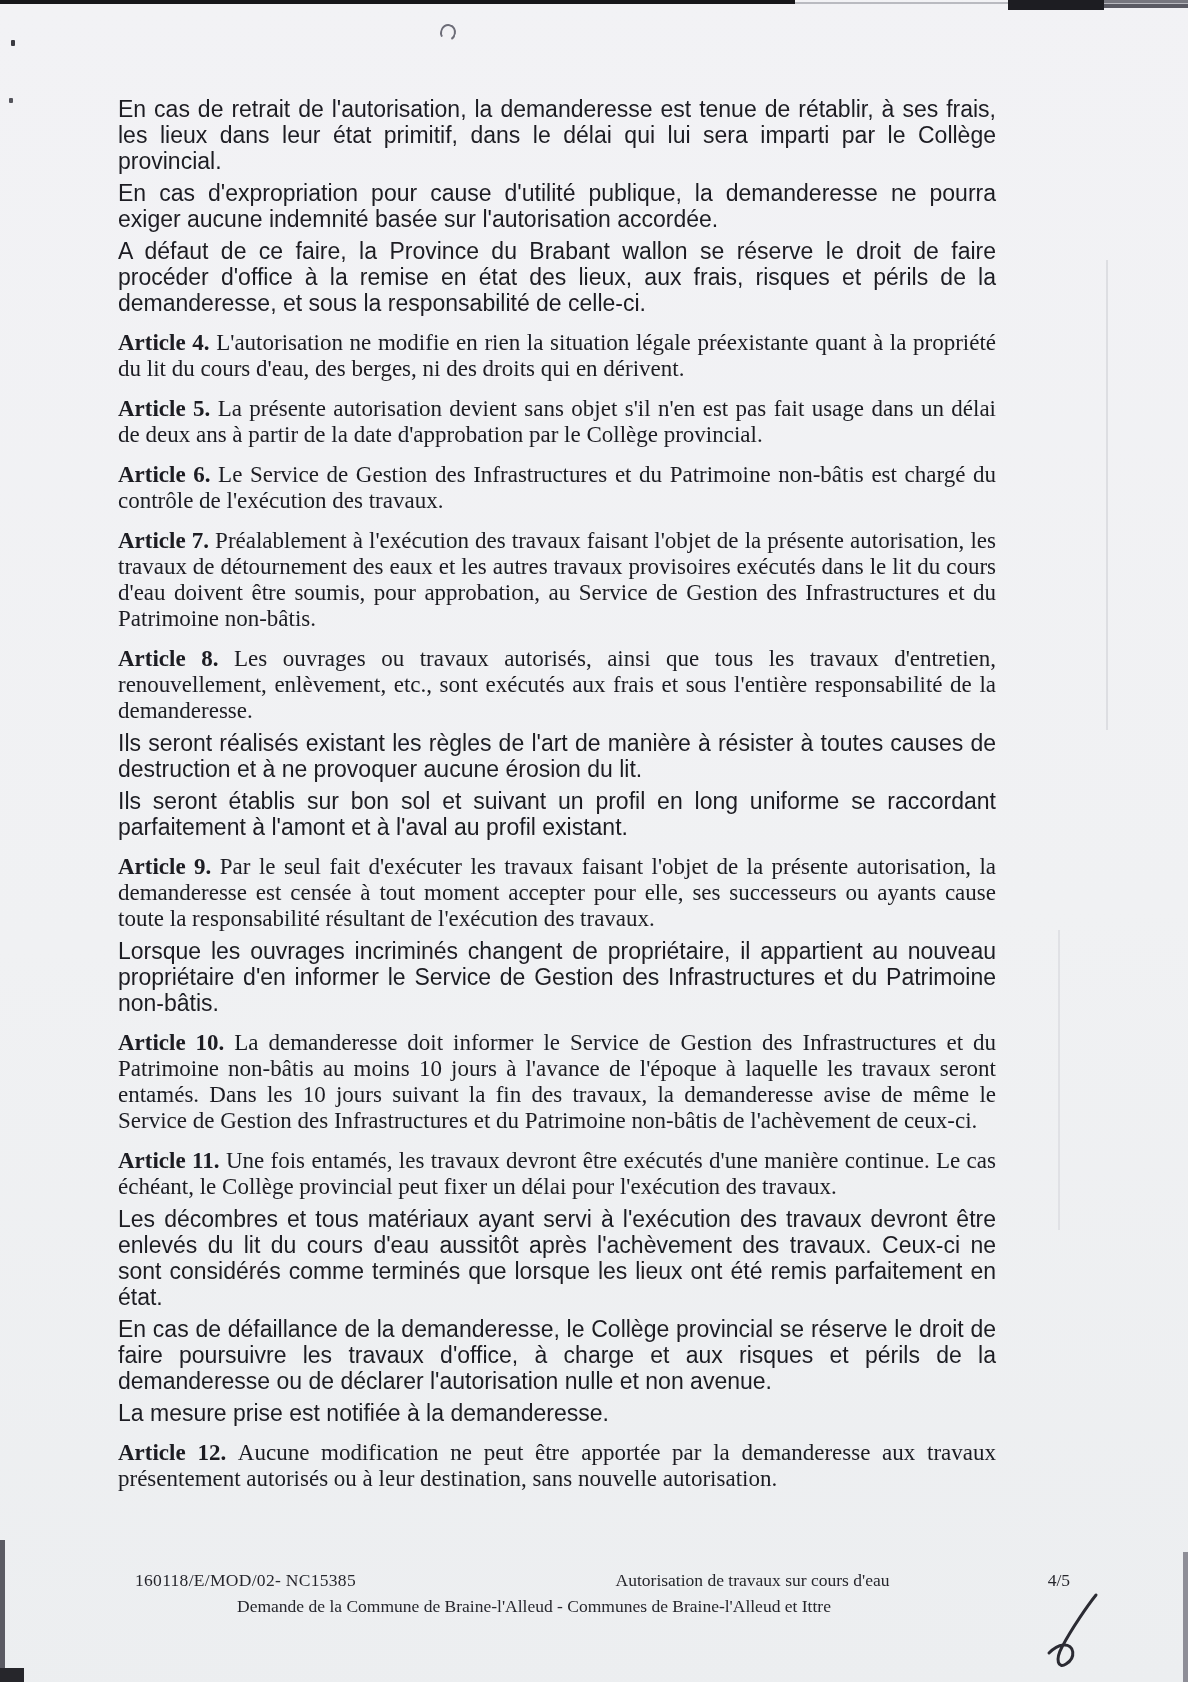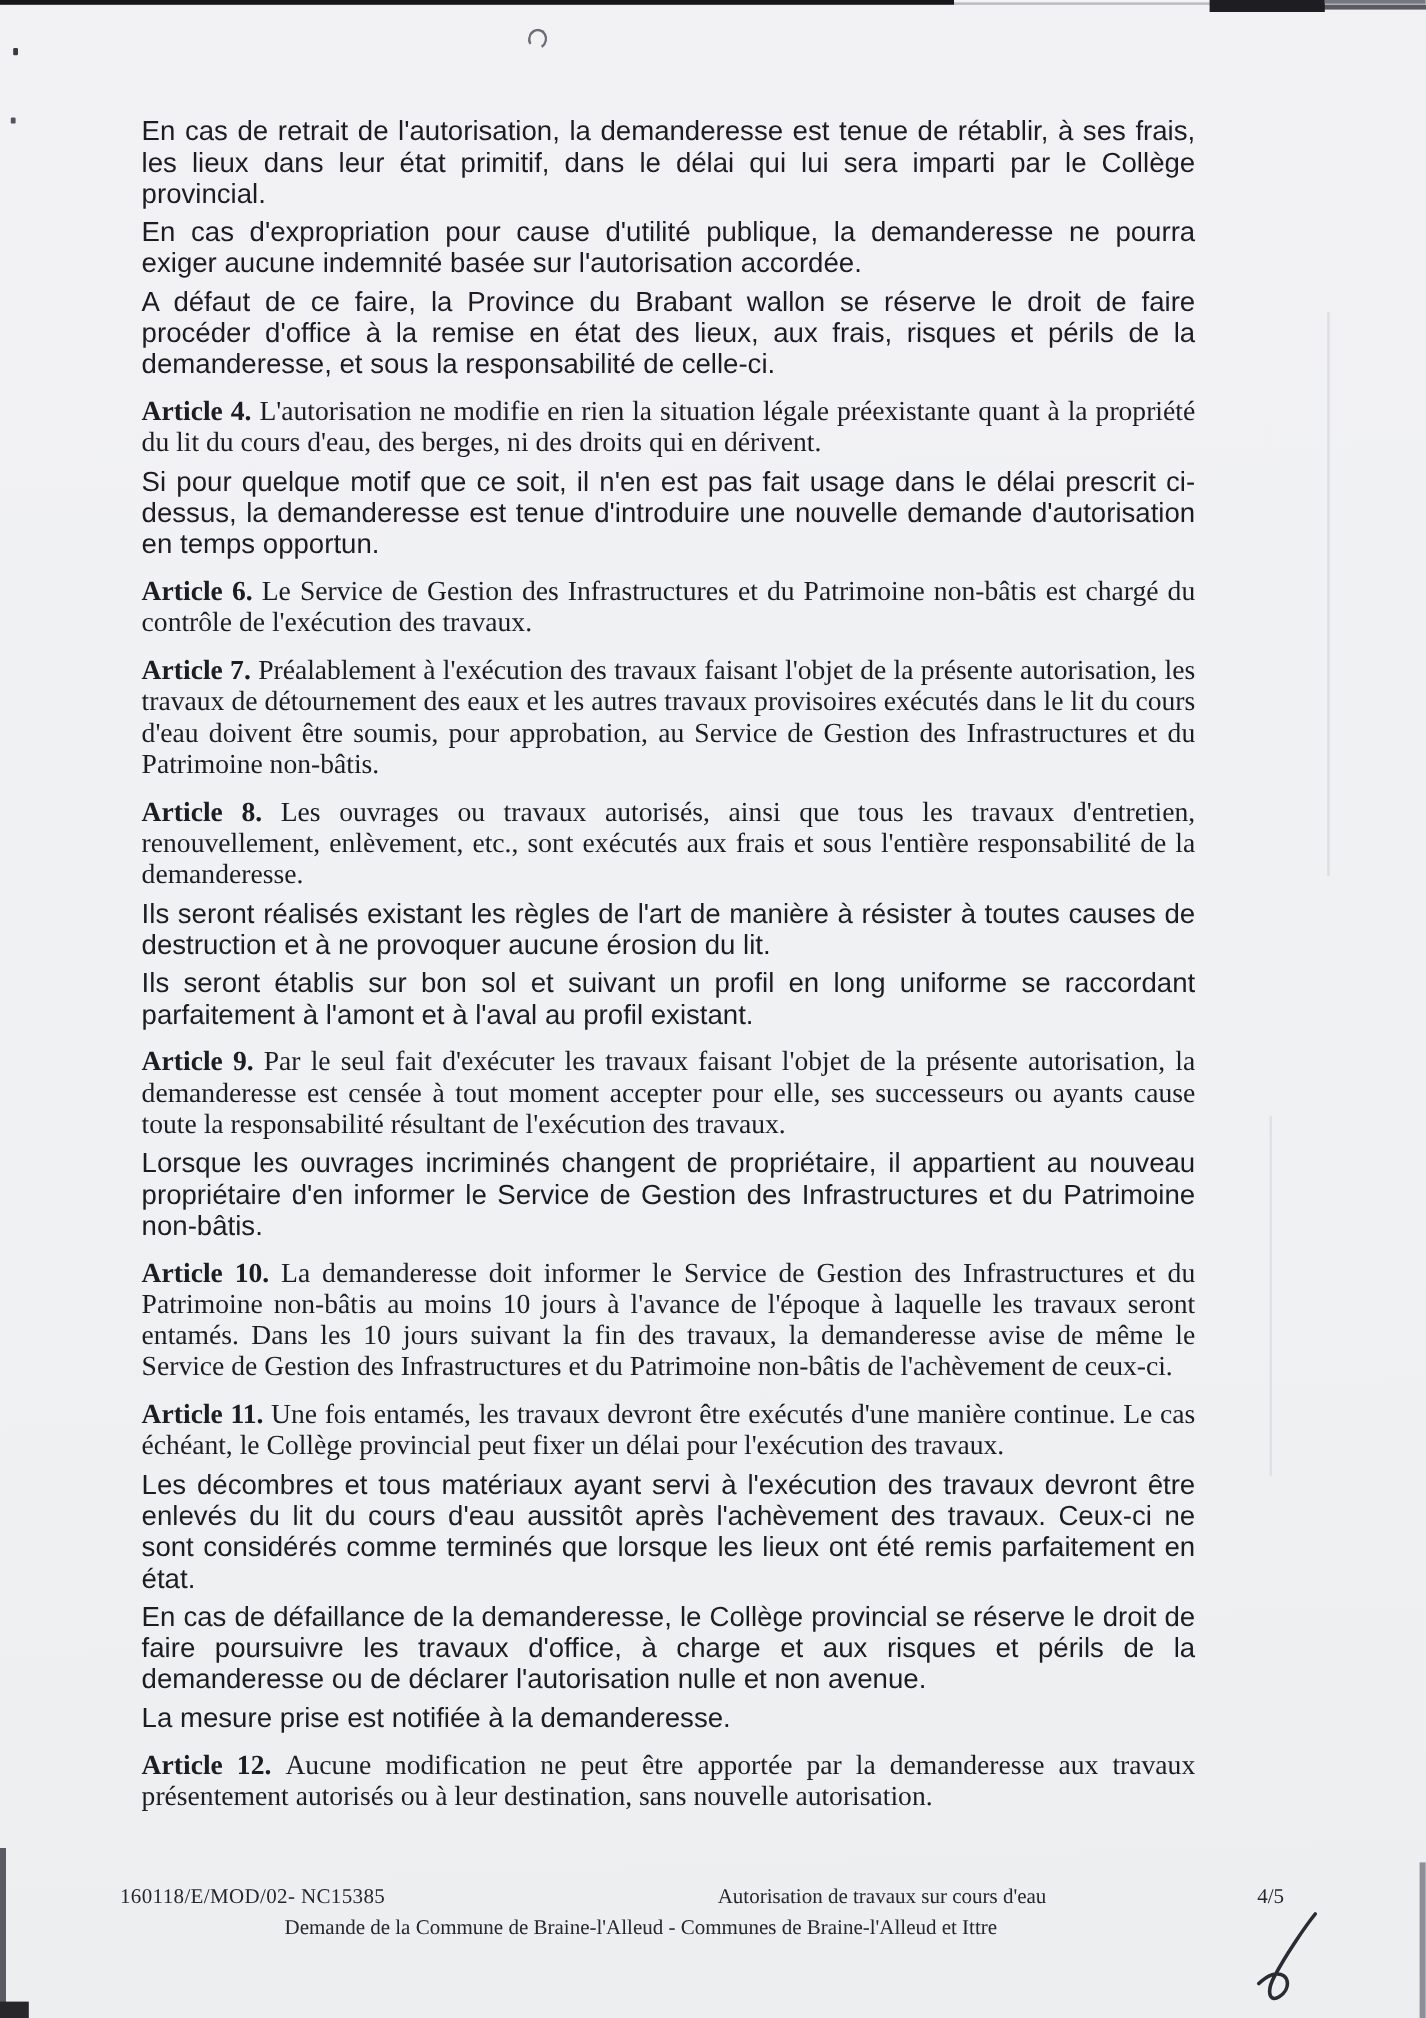--- a/index.html
+++ b/index.html
@@ -48,20 +48,21 @@
 
   
   .footer{
     position:absolute;left:0;top:1568px;width:1188px;
     font-family:"Liberation Serif", serif;
     color:#26262c;font-size:17.5px;line-height:24px;
   }
   .footer-row{
     display:flex;align-items:flex-start;
     padding:0 118px 0 100px;
+    margin-left:35px;
   }
   .footer-ref{width:300px;flex:0 0 auto;letter-spacing:.3px;}
   .footer-title{flex:1 1 auto;text-align:center;padding-left:60px;}
   .footer-page{flex:0 0 auto;width:60px;text-align:right;}
   .footer-sub{text-align:center;padding-right:120px;margin-top:2px;}
 
   .signature{position:absolute;left:1044px;top:1592px;width:64px;height:78px;}
 </style>
 </head>
 <body>
@@ -79,21 +80,21 @@
   <div class="crease-b"></div>
   <div class="left-edge-sliver"></div>
   <div class="corner-blob"></div>
   <div class="right-edge-sliver"></div>
 
   <div class="content">
     <p><span>En cas de retrait de l'autorisation, la demanderesse est tenue de rétablir, à ses frais, les lieux dans leur état primitif, dans le délai qui lui sera imparti par le Collège provincial.</span></p>
     <p><span>En cas d'expropriation pour cause d'utilité publique, la demanderesse ne pourra exiger aucune indemnité basée sur l'autorisation accordée.</span></p>
     <p><span>A défaut de ce faire, la Province du Brabant wallon se réserve le droit de faire procéder d'office à la remise en état des lieux, aux frais, risques et périls de la demanderesse, et sous la responsabilité de celle-ci.</span></p>
     <p class="article"><b class="art">Article 4.</b><span>L'autorisation ne modifie en rien la situation légale préexistante quant à la propriété du lit du cours d'eau, des berges, ni des droits qui en dérivent.</span></p>
-    <p><span>Si pour quelque motif que ce soit, il n'en est pas fait usage dans le délai prescrit ci-dessus, la demanderesse est tenue d'introduire une nouvelle demande d'autorisation en temps opportun.</span></p>
+    <p class="article"><b class="art">Article 5.</b><span>La présente autorisation devient sans objet s'il n'en est pas fait usage dans un délai de deux ans à partir de la date d'approbation par le Collège provincial.</span></p>
     <p class="article"><b class="art">Article 6.</b><span>Le Service de Gestion des Infrastructures et du Patrimoine non-bâtis est chargé du contrôle de l'exécution des travaux.</span></p>
     <p class="article"><b class="art">Article 7.</b><span>Préalablement à l'exécution des travaux faisant l'objet de la présente autorisation, les travaux de détournement des eaux et les autres travaux provisoires exécutés dans le lit du cours d'eau doivent être soumis, pour approbation, au Service de Gestion des Infrastructures et du Patrimoine non-bâtis.</span></p>
     <p class="article"><b class="art">Article 8.</b><span>Les ouvrages ou travaux autorisés, ainsi que tous les travaux d'entretien, renouvellement, enlèvement, etc., sont exécutés aux frais et sous l'entière responsabilité de la demanderesse.</span></p>
     <p><span>Ils seront réalisés existant les règles de l'art de manière à résister à toutes causes de destruction et à ne provoquer aucune érosion du lit.</span></p>
     <p><span>Ils seront établis sur bon sol et suivant un profil en long uniforme se raccordant parfaitement à l'amont et à l'aval au profil existant.</span></p>
     <p class="article"><b class="art">Article 9.</b><span>Par le seul fait d'exécuter les travaux faisant l'objet de la présente autorisation, la demanderesse est censée à tout moment accepter pour elle, ses successeurs ou ayants cause toute la responsabilité résultant de l'exécution des travaux.</span></p>
     <p><span>Lorsque les ouvrages incriminés changent de propriétaire, il appartient au nouveau propriétaire d'en informer le Service de Gestion des Infrastructures et du Patrimoine non-bâtis.</span></p>
     <p class="article"><b class="art">Article 10.</b><span>La demanderesse doit informer le Service de Gestion des Infrastructures et du Patrimoine non-bâtis au moins 10 jours à l'avance de l'époque à laquelle les travaux seront entamés. Dans les 10 jours suivant la fin des travaux, la demanderesse avise de même le Service de Gestion des Infrastructures et du Patrimoine non-bâtis de l'achèvement de ceux-ci.</span></p>
     <p class="article"><b class="art">Article 11.</b><span>Une fois entamés, les travaux devront être exécutés d'une manière continue. Le cas échéant, le Collège provincial peut fixer un délai pour l'exécution des travaux.</span></p>
     <p><span>Les décombres et tous matériaux ayant servi à l'exécution des travaux devront être enlevés du lit du cours d'eau aussitôt après l'achèvement des travaux. Ceux-ci ne sont considérés comme terminés que lorsque les lieux ont été remis parfaitement en état.</span></p>

